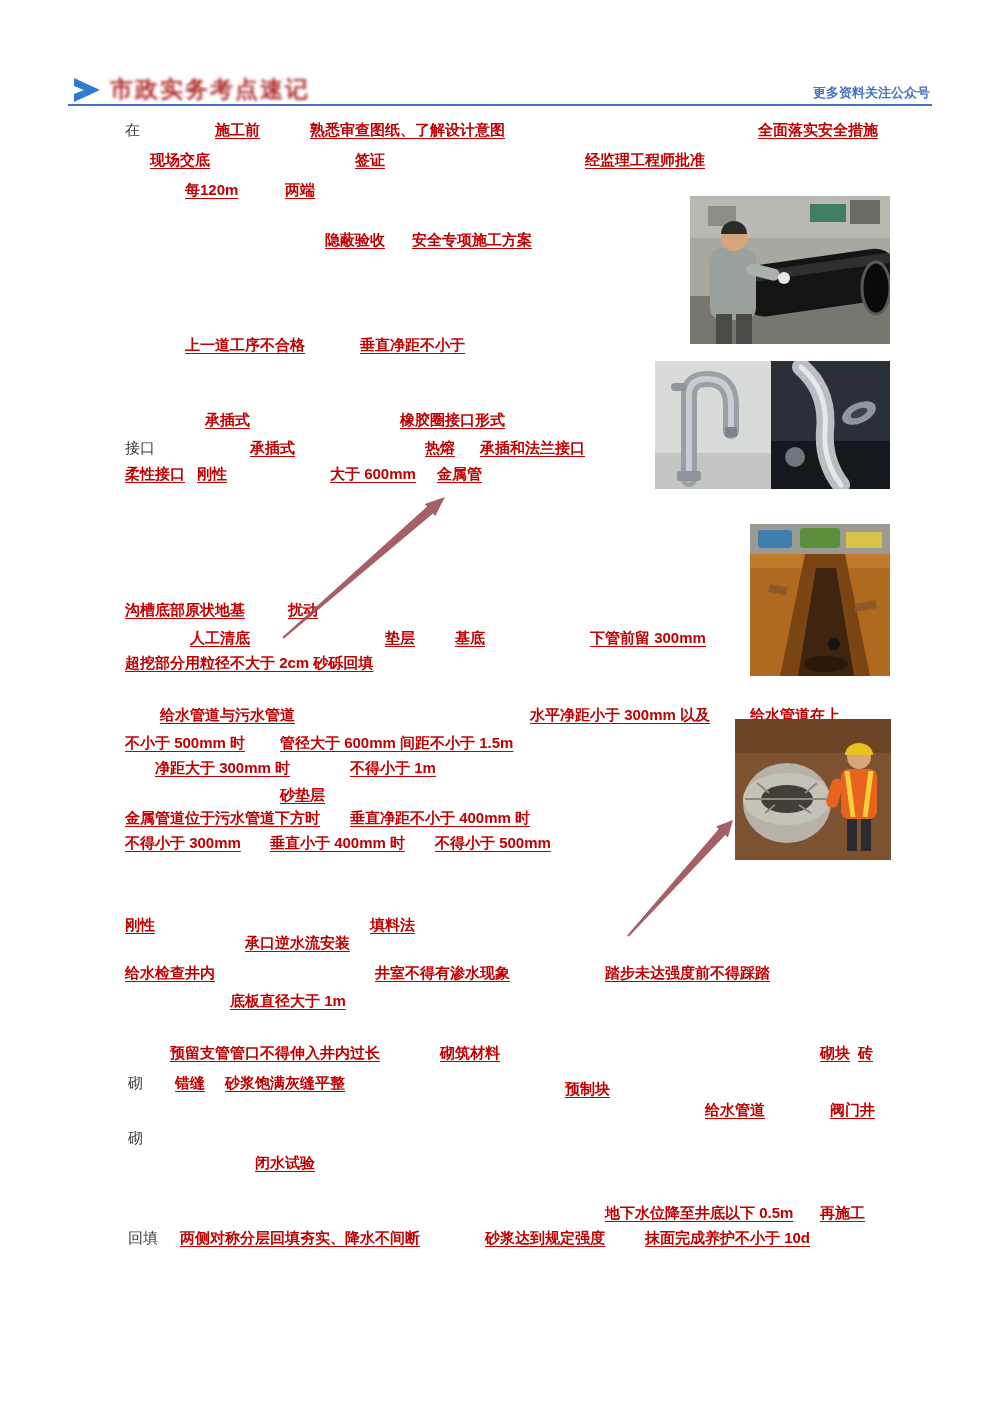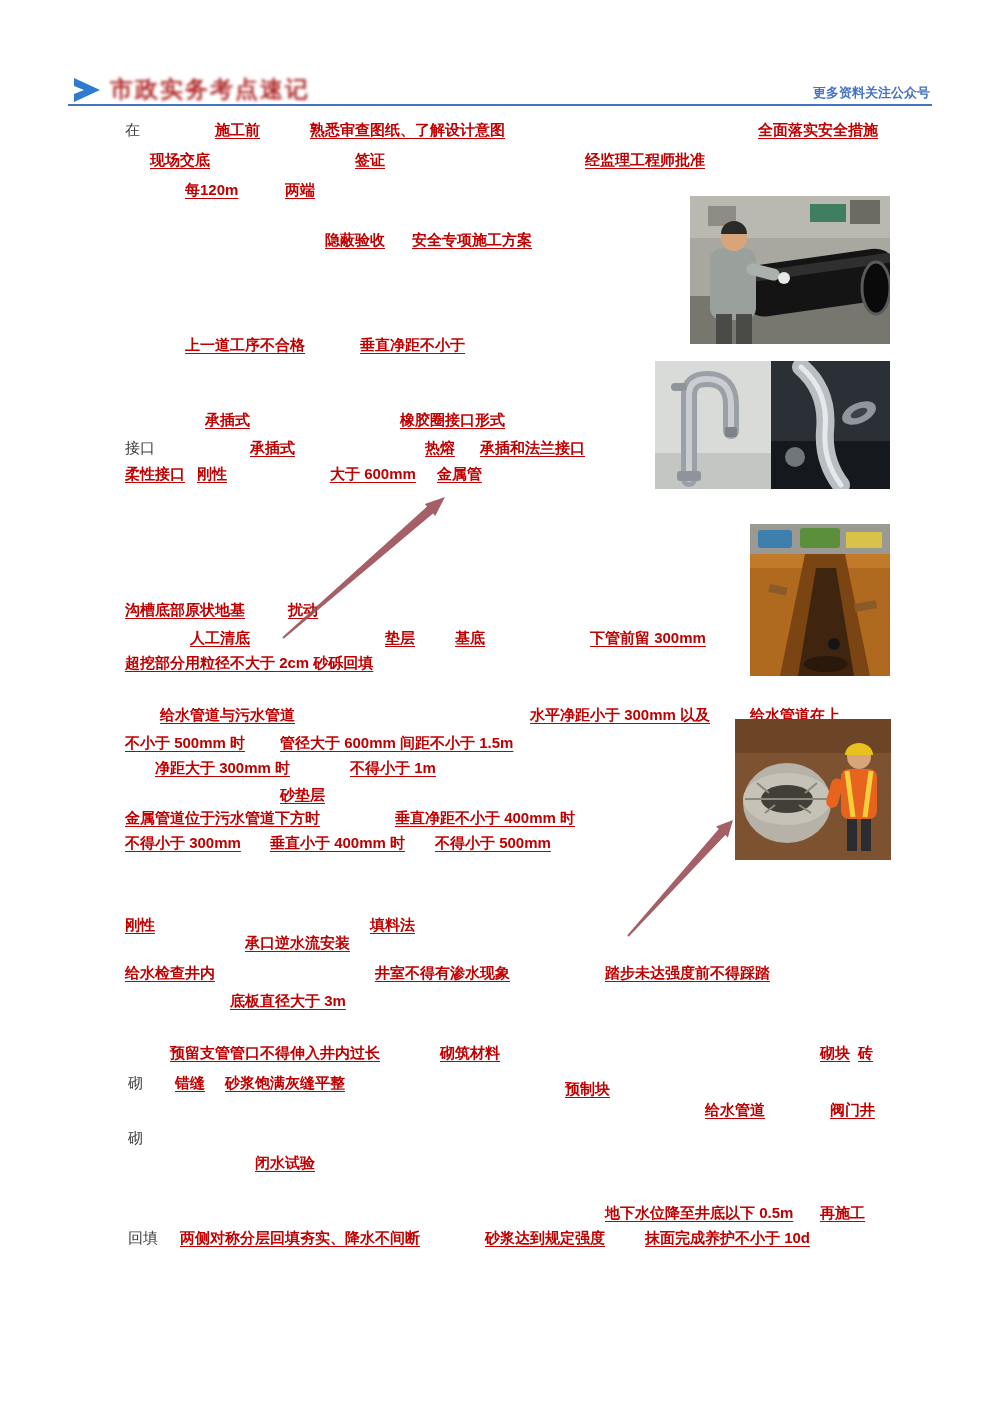--- a/index.html
+++ b/index.html
@@ -93,31 +93,31 @@
       <span class="seg red" style="left: 125px; top: 653px;">超挖部分用粒径不大于 2cm 砂砾回填</span>
       <span class="seg red" style="left: 160px; top: 705px;">给水管道与污水管道</span>
       <span class="seg red" style="left: 530px; top: 705px;">水平净距小于 300mm 以及</span>
       <span class="seg red" style="left: 750px; top: 705px;">给水管道在上</span>
       <span class="seg red" style="left: 125px; top: 733px;">不小于 500mm 时</span>
       <span class="seg red" style="left: 280px; top: 733px;">管径大于 600mm 间距不小于 1.5m</span>
       <span class="seg red" style="left: 155px; top: 758px;">净距大于 300mm 时</span>
       <span class="seg red" style="left: 350px; top: 758px;">不得小于 1m</span>
       <span class="seg red" style="left: 280px; top: 785px;">砂垫层</span>
       <span class="seg red" style="left: 125px; top: 808px;">金属管道位于污水管道下方时</span>
-      <span class="seg red" style="left: 350px; top: 808px; margin-left: 45px;">垂直净距不小于 400mm 时</span>
+      <span class="seg red" style="left: 350px; top: 808px;">垂直净距不小于 400mm 时</span>
       <span class="seg red" style="left: 125px; top: 833px;">不得小于 300mm</span>
       <span class="seg red" style="left: 270px; top: 833px;">垂直小于 400mm 时</span>
       <span class="seg red" style="left: 435px; top: 833px;">不得小于 500mm</span>
       <span class="seg red" style="left: 125px; top: 915px;">刚性</span>
       <span class="seg red" style="left: 370px; top: 915px;">填料法</span>
       <span class="seg red" style="left: 125px; top: 963px;">给水检查井内</span>
       <span class="seg red" style="left: 245px; top: 933px;">承口逆水流安装</span>
       <span class="seg red" style="left: 375px; top: 963px;">井室不得有渗水现象</span>
       <span class="seg red" style="left: 605px; top: 963px;">踏步未达强度前不得踩踏</span>
-      <span class="seg red" style="left: 230px; top: 991px;">底板直径大于 3m</span>
+      <span class="seg red" style="left: 230px; top: 991px;">底板直径大于 1m</span>
       <span class="seg red" style="left: 170px; top: 1043px;">预留支管管口不得伸入井内过长</span>
       <span class="seg red" style="left: 440px; top: 1043px;">砌筑材料</span>
       <span class="seg red" style="left: 565px; top: 1043px; margin-top: 36px;">预制块</span>
       <span class="seg red" style="left: 820px; top: 1043px;">砌块</span>
       <span class="seg red" style="left: 858px; top: 1043px;">砖</span>
       <span class="seg black" style="left: 128px; top: 1073px;">砌</span>
       <span class="seg red" style="left: 175px; top: 1073px;">错缝</span>
       <span class="seg red" style="left: 225px; top: 1073px;">砂浆饱满灰缝平整</span>
       <span class="seg red" style="left: 705px; top: 1100px;">给水管道</span>
       <span class="seg red" style="left: 830px; top: 1100px;">阀门井</span>

